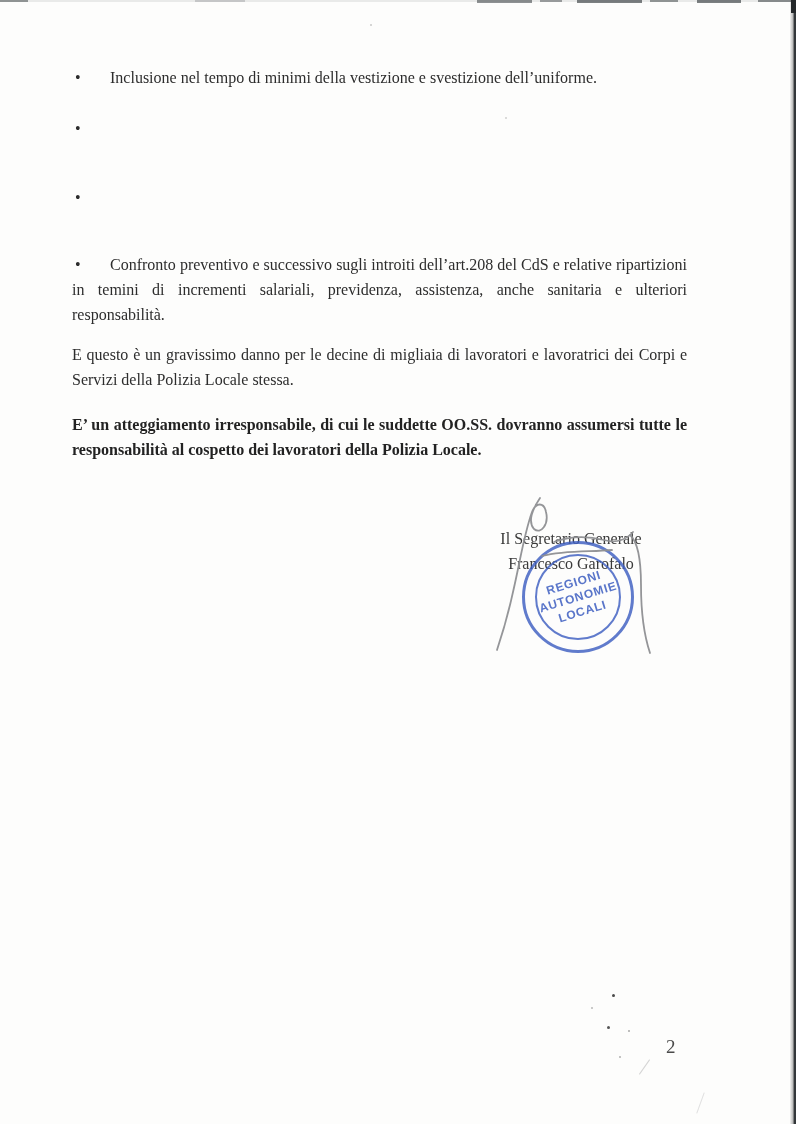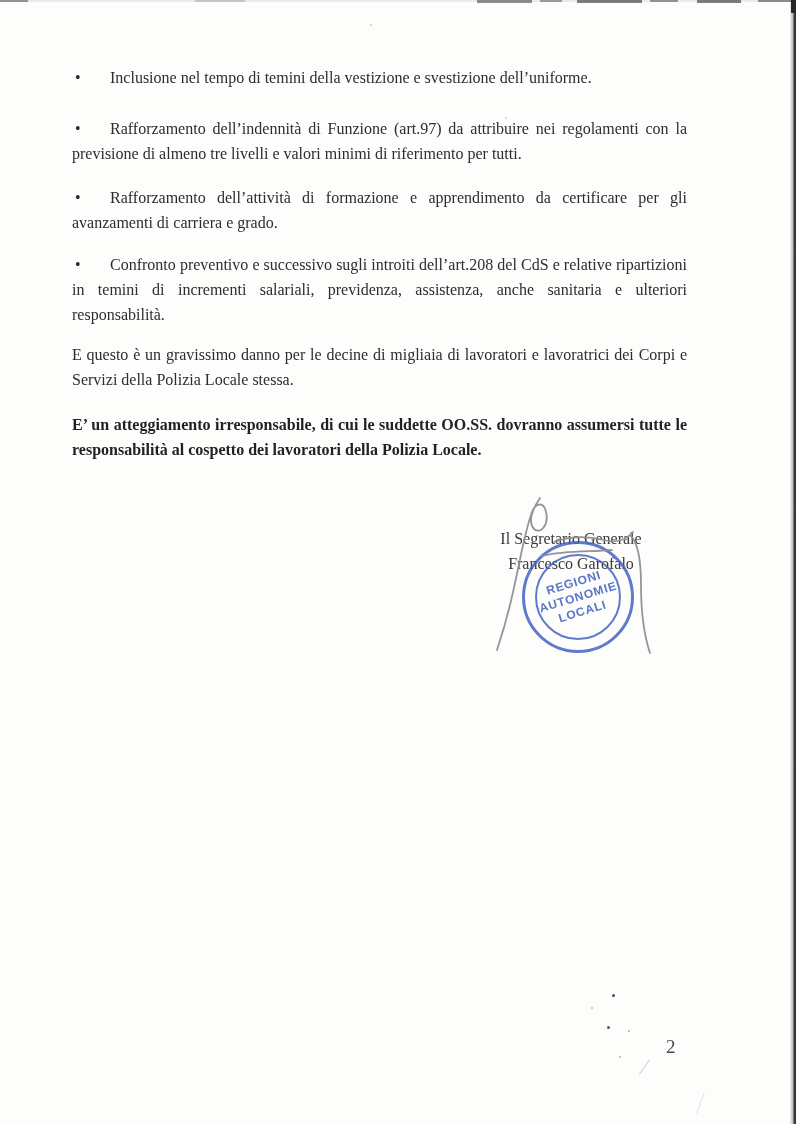--- a/index.html
+++ b/index.html
@@ -74,29 +74,27 @@
   <div class="dash" style="left:540px;width:22px;height:2px;opacity:.5"></div>
   <div class="dash" style="left:577px;width:65px;opacity:.7"></div>
   <div class="dash" style="left:650px;width:28px;height:2px;opacity:.55"></div>
   <div class="dash" style="left:697px;width:44px;opacity:.7"></div>
   <div class="dash" style="left:758px;width:34px;height:2px;opacity:.6"></div>
   <div class="right-strip"></div>
   <div class="corner-mark"></div>
 
   <div class="para bullet" style="top:65px">
     <span class="marker">•</span>
-    <span>Inclusione nel tempo di temini della vestizione e svestizione dell’uniforme.</span>
+    <span>Inclusione nel tempo di minimi della vestizione e svestizione dell’uniforme.</span>
   </div>
   <div class="para bullet" style="top:116px">
     <span class="marker">•</span>
-    <span>Rafforzamento dell’indennità di  Funzione (art.97) da attribuire nei regolamenti  con la previsione di almeno tre livelli e valori minimi di riferimento per tutti.</span>
   </div>
   <div class="para bullet" style="top:185px">
     <span class="marker">•</span>
-    <span>Rafforzamento dell’attività di formazione e apprendimento da certificare per gli avanzamenti di carriera e grado.</span>
   </div>
   <div class="para bullet" style="top:252px">
     <span class="marker">•</span>
     <span>Confronto preventivo e successivo sugli  introiti dell’art.208 del CdS  e relative ripartizioni in temini di incrementi salariali, previdenza,  assistenza, anche sanitaria e ulteriori responsabilità.</span>
   </div>
 
   <div class="para plain" style="top:342px">E questo è un gravissimo danno per le decine di migliaia di lavoratori e lavoratrici dei Corpi e Servizi della Polizia Locale stessa.</div>
   <div class="para plain bold-par" style="top:412px">E’ un atteggiamento irresponsabile, di cui le suddette OO.SS. dovranno assumersi tutte le responsabilità al cospetto dei lavoratori della Polizia Locale.</div>
 
   <div class="sig-block">

